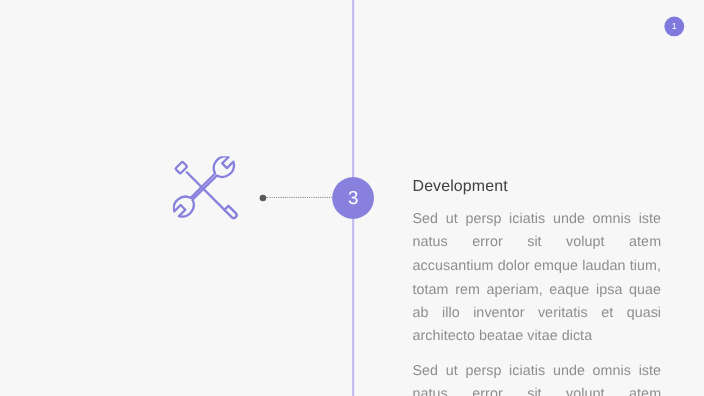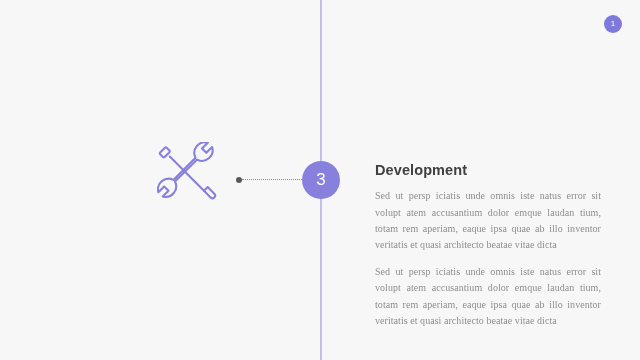--- a/index.html
+++ b/index.html
@@ -103,33 +103,32 @@
   
   .content {
     position: absolute;
     left: 375px;
     top: 162px;
     width: 226px;
   }
   .content-title {
     font-size: 14.5px;
     color: #404040;
-    font-weight: 700;
+    font-weight: 400;
     letter-spacing: 0.1px;
     margin: 0 0 9px 0;
     line-height: 1.2;
   }
   .content-para {
-    font-size: 10px;
+    font-size: 13px;
     color: #8e8e8e;
     line-height: 1.62;
     text-align: justify;
     margin: 0 0 11px 0;
     letter-spacing: 0.05px;
-    font-family: Liberation Serif, serif;
   }
   .content-para:last-child { margin-bottom: 0; }
 </style>
 </head>
 <body>
 
 <div id="slide">
 
   <div class="timeline-axis"></div>
 

